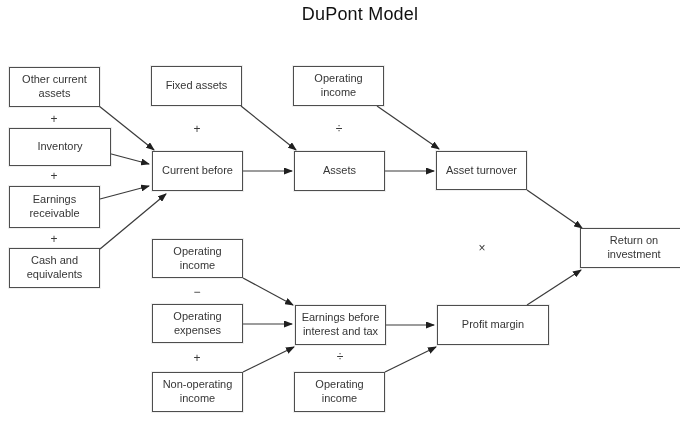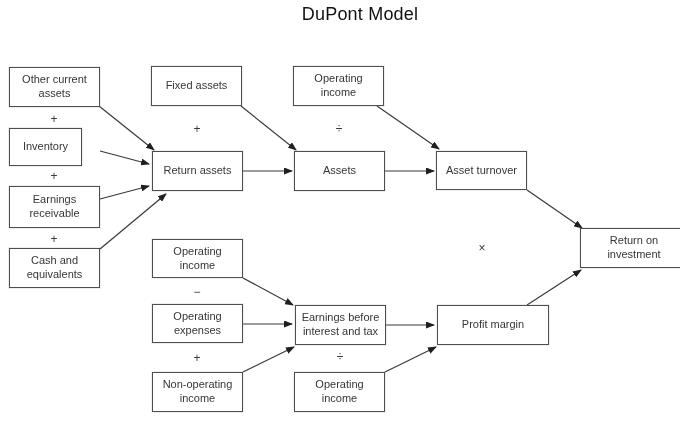--- a/index.html
+++ b/index.html
@@ -47,26 +47,26 @@
     <line x1="243" y1="278" x2="293" y2="305" marker-end="url(#arw)"></line>
     <line x1="243" y1="324" x2="292" y2="324" marker-end="url(#arw)"></line>
     <line x1="243" y1="372" x2="294" y2="347" marker-end="url(#arw)"></line>
     <line x1="386" y1="325" x2="434" y2="325" marker-end="url(#arw)"></line>
     <line x1="385" y1="372" x2="436" y2="347" marker-end="url(#arw)"></line>
     <line x1="527" y1="305" x2="581" y2="270" marker-end="url(#arw)"></line>
   </g>
 </svg>
 
 <div class="node" style="left:9px;  top:67px;  width:91px; height:40px;">Other current assets</div>
-<div class="node" style="left:9px;  top:128px; width:73px; height:38px;">Inventory</div>
+<div class="node" style="left:9px;  top:128px; width:102px; height:38px;">Inventory</div>
 <div class="node" style="left:9px;  top:186px; width:91px; height:42px;">Earnings receivable</div>
 <div class="node" style="left:9px;  top:248px; width:91px; height:40px;">Cash and equivalents</div>
 
 <div class="node" style="left:151px;top:66px;  width:91px; height:40px;">Fixed assets</div>
-<div class="node" style="left:152px;top:151px; width:91px; height:40px;">Return assets</div>
+<div class="node" style="left:152px;top:151px; width:91px; height:40px;">Current before</div>
 <div class="node" style="left:152px;top:239px; width:91px; height:39px;">Operating income</div>
 <div class="node" style="left:152px;top:304px; width:91px; height:39px;">Operating expenses</div>
 <div class="node" style="left:152px;top:372px; width:91px; height:40px;">Non-operating income</div>
 
 <div class="node" style="left:293px;top:66px;  width:91px; height:40px;">Operating income</div>
 <div class="node" style="left:294px;top:151px; width:91px; height:40px;">Assets</div>
 <div class="node" style="left:295px;top:305px; width:91px; height:40px;">Earnings before interest and tax</div>
 <div class="node" style="left:294px;top:372px; width:91px; height:40px;">Operating income</div>
 
 <div class="node" style="left:436px;top:151px; width:91px; height:39px;">Asset turnover</div>

